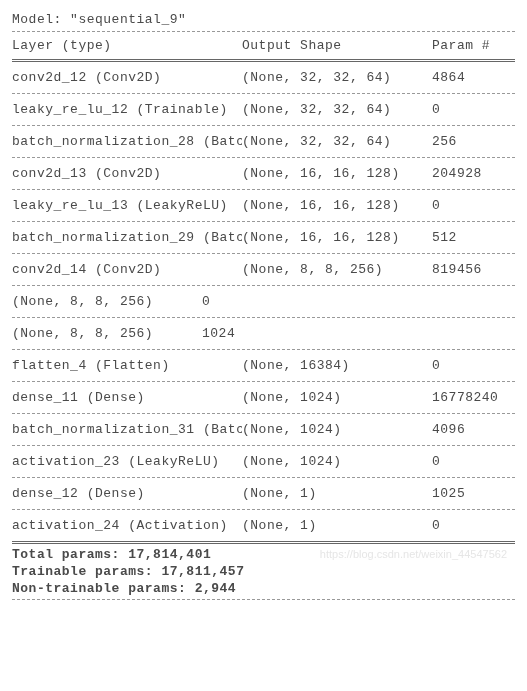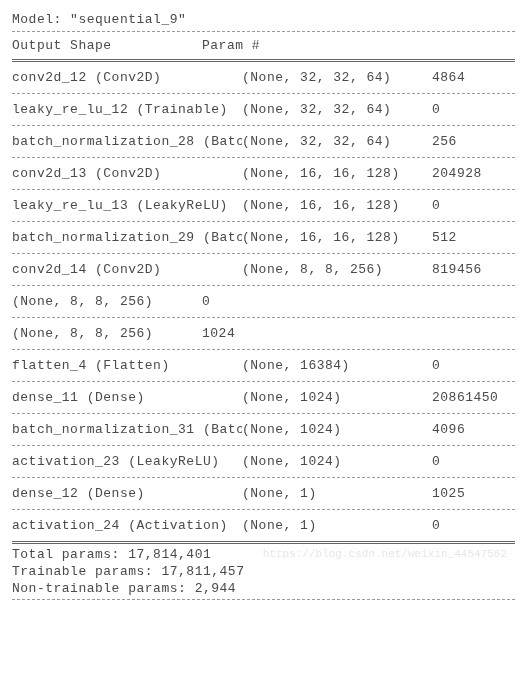--- a/index.html
+++ b/index.html
@@ -46,46 +46,48 @@
       flex-shrink: 0;
       white-space: nowrap;
       overflow: hidden;
     }
     .col-param {
       flex: 1;
       white-space: nowrap;
     }
     .summary-line {
       padding: 1px 0;
+      font-weight: bold;
     }
     .watermark {
       position: absolute;
       right: 8px;
       bottom: 40px;
       font-size: 11px;
       color: #e6e6e6;
-      font-family: Liberation Mono, monospace;
+      font-family: Liberation Sans, sans-serif;
       letter-spacing: 0;
       pointer-events: none;
       margin-left: 17px;
     }
     .container {
       position: relative;
     }
   </style>
 </head>
 <body>
 
 <div class="container">
 
   <div class="model-name">Model: "sequential_9"</div>
 
   <div class="dashed-line"></div>
 
   <div class="header-row">
+    <div class="col-layer">Layer (type)</div>
     <div class="col-shape">Output Shape</div>
     <div class="col-param">Param #</div>
   </div>
 
   <div class="double-line"></div>
 
   <div id="rows-container">
       <div class="row">
         <div class="col-layer">conv2d_12 (Conv2D)</div>
         <div class="col-shape">(None, 32, 32, 64)</div>
@@ -140,21 +142,21 @@
       <div class="dashed-line"></div>
       <div class="row">
         <div class="col-layer">flatten_4 (Flatten)</div>
         <div class="col-shape">(None, 16384)</div>
         <div class="col-param">0</div>
       </div>
       <div class="dashed-line"></div>
       <div class="row">
         <div class="col-layer">dense_11 (Dense)</div>
         <div class="col-shape">(None, 1024)</div>
-        <div class="col-param">20861450</div>
+        <div class="col-param">16778240</div>
       </div>
       <div class="dashed-line"></div>
       <div class="row">
         <div class="col-layer">batch_normalization_31 (Batc</div>
         <div class="col-shape">(None, 1024)</div>
         <div class="col-param">4096</div>
       </div>
       <div class="dashed-line"></div>
       <div class="row">
         <div class="col-layer">activation_23 (LeakyReLU)</div>

